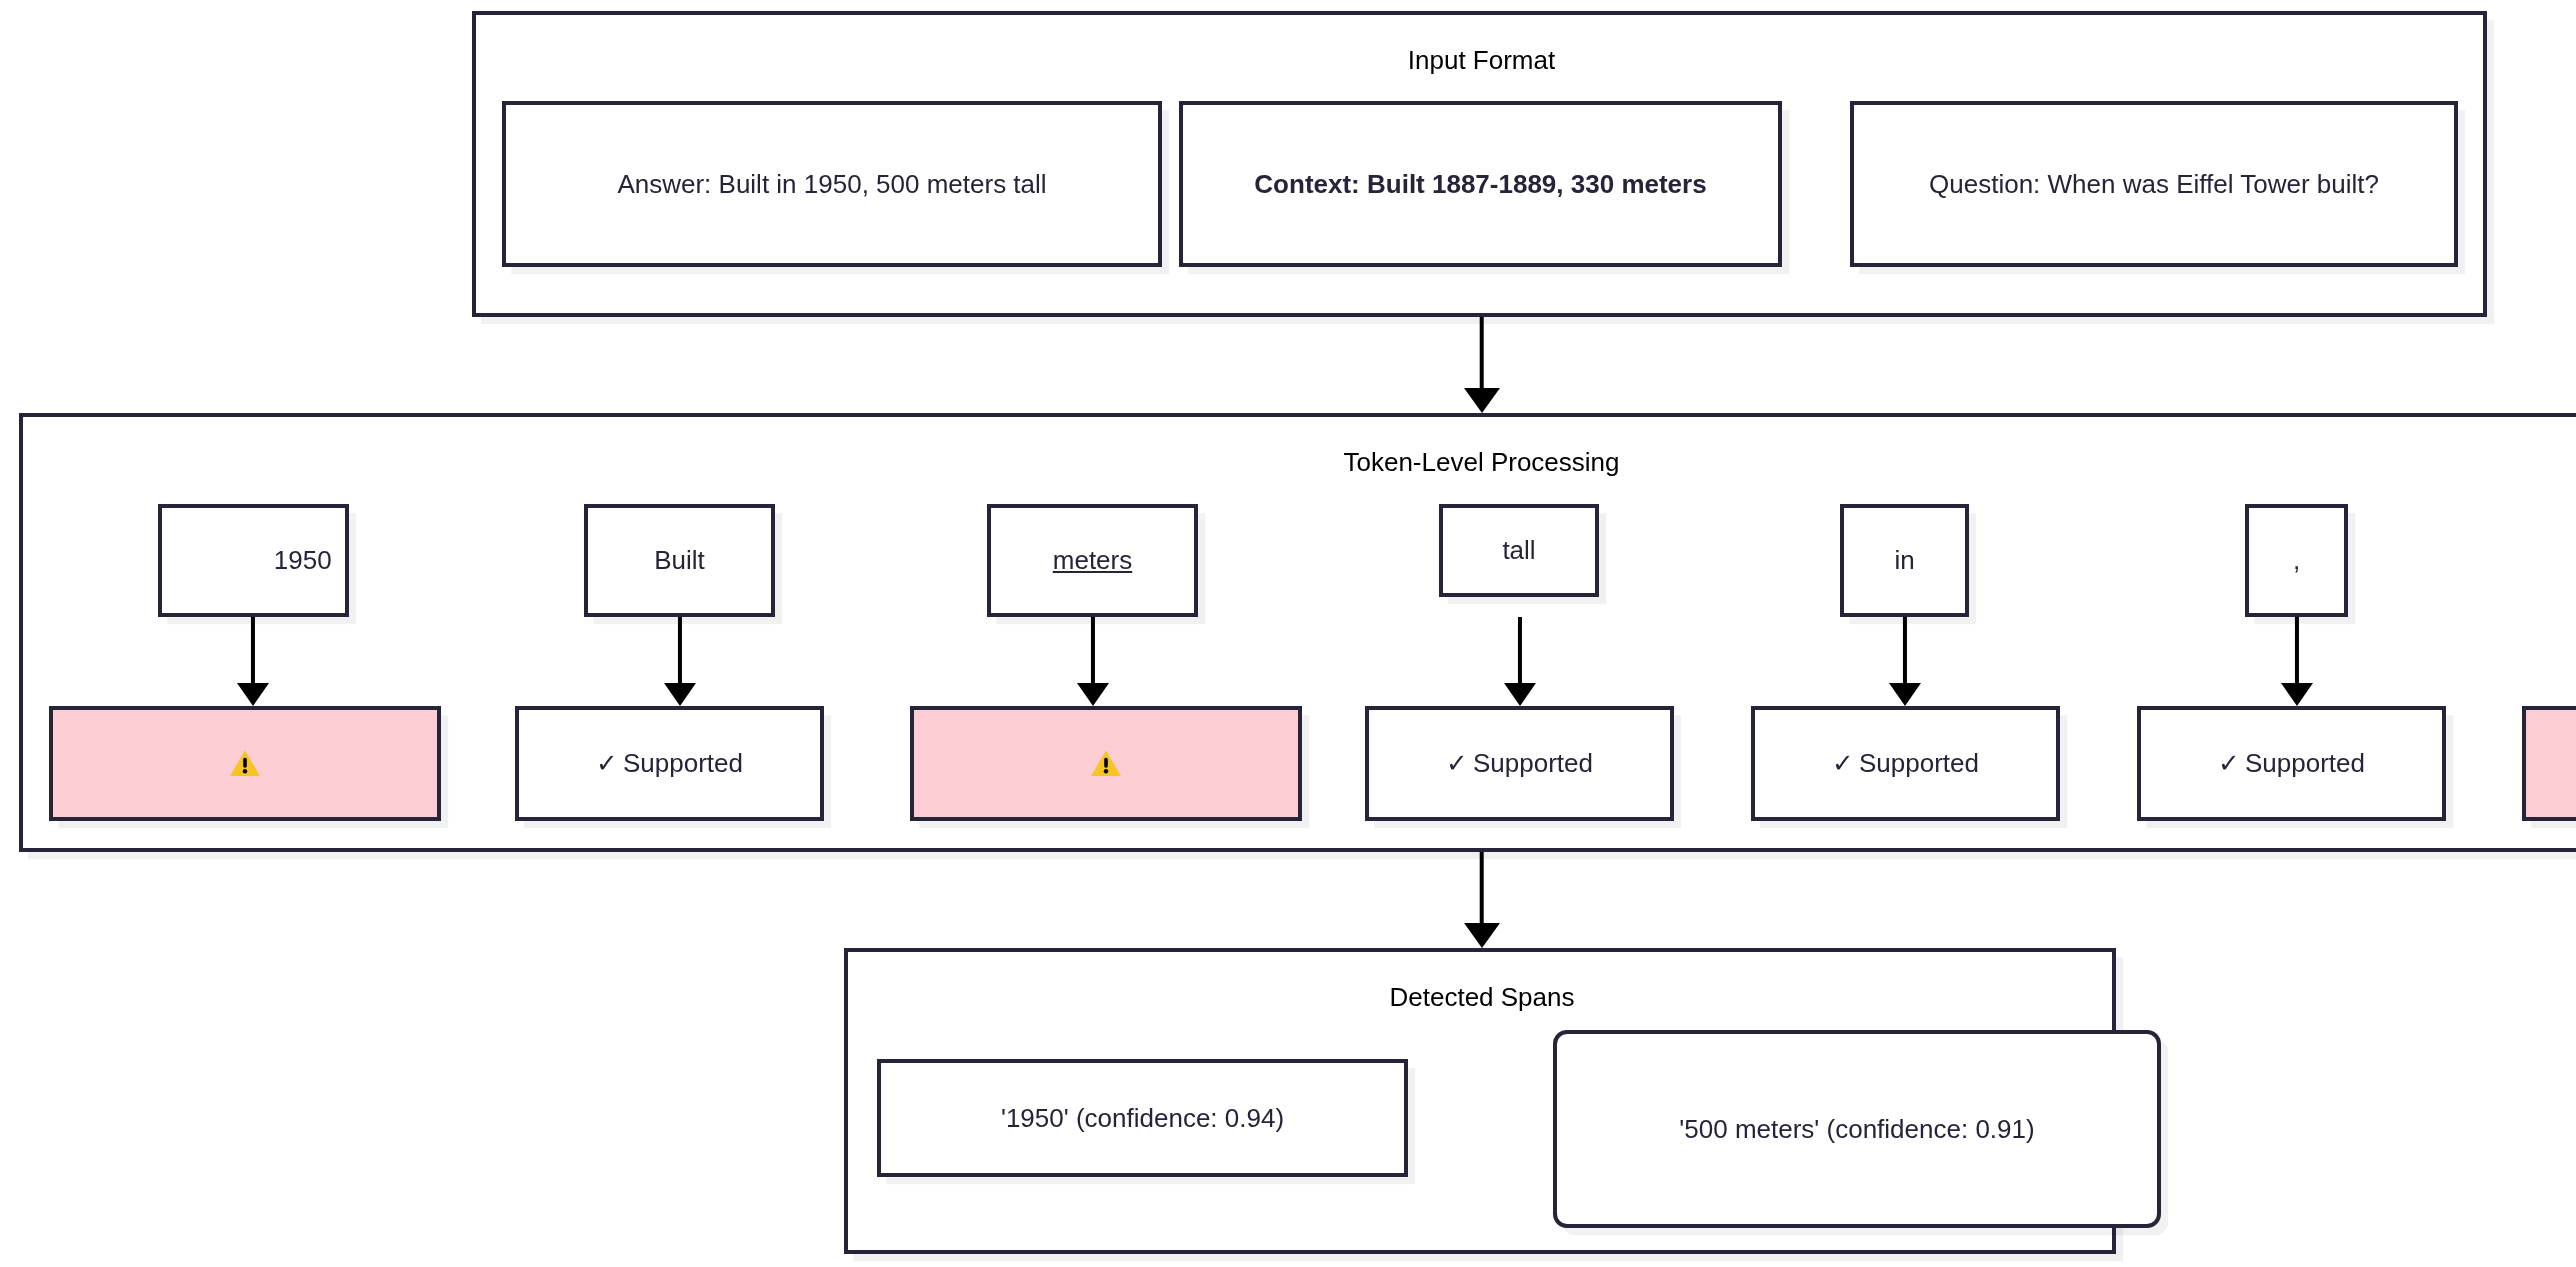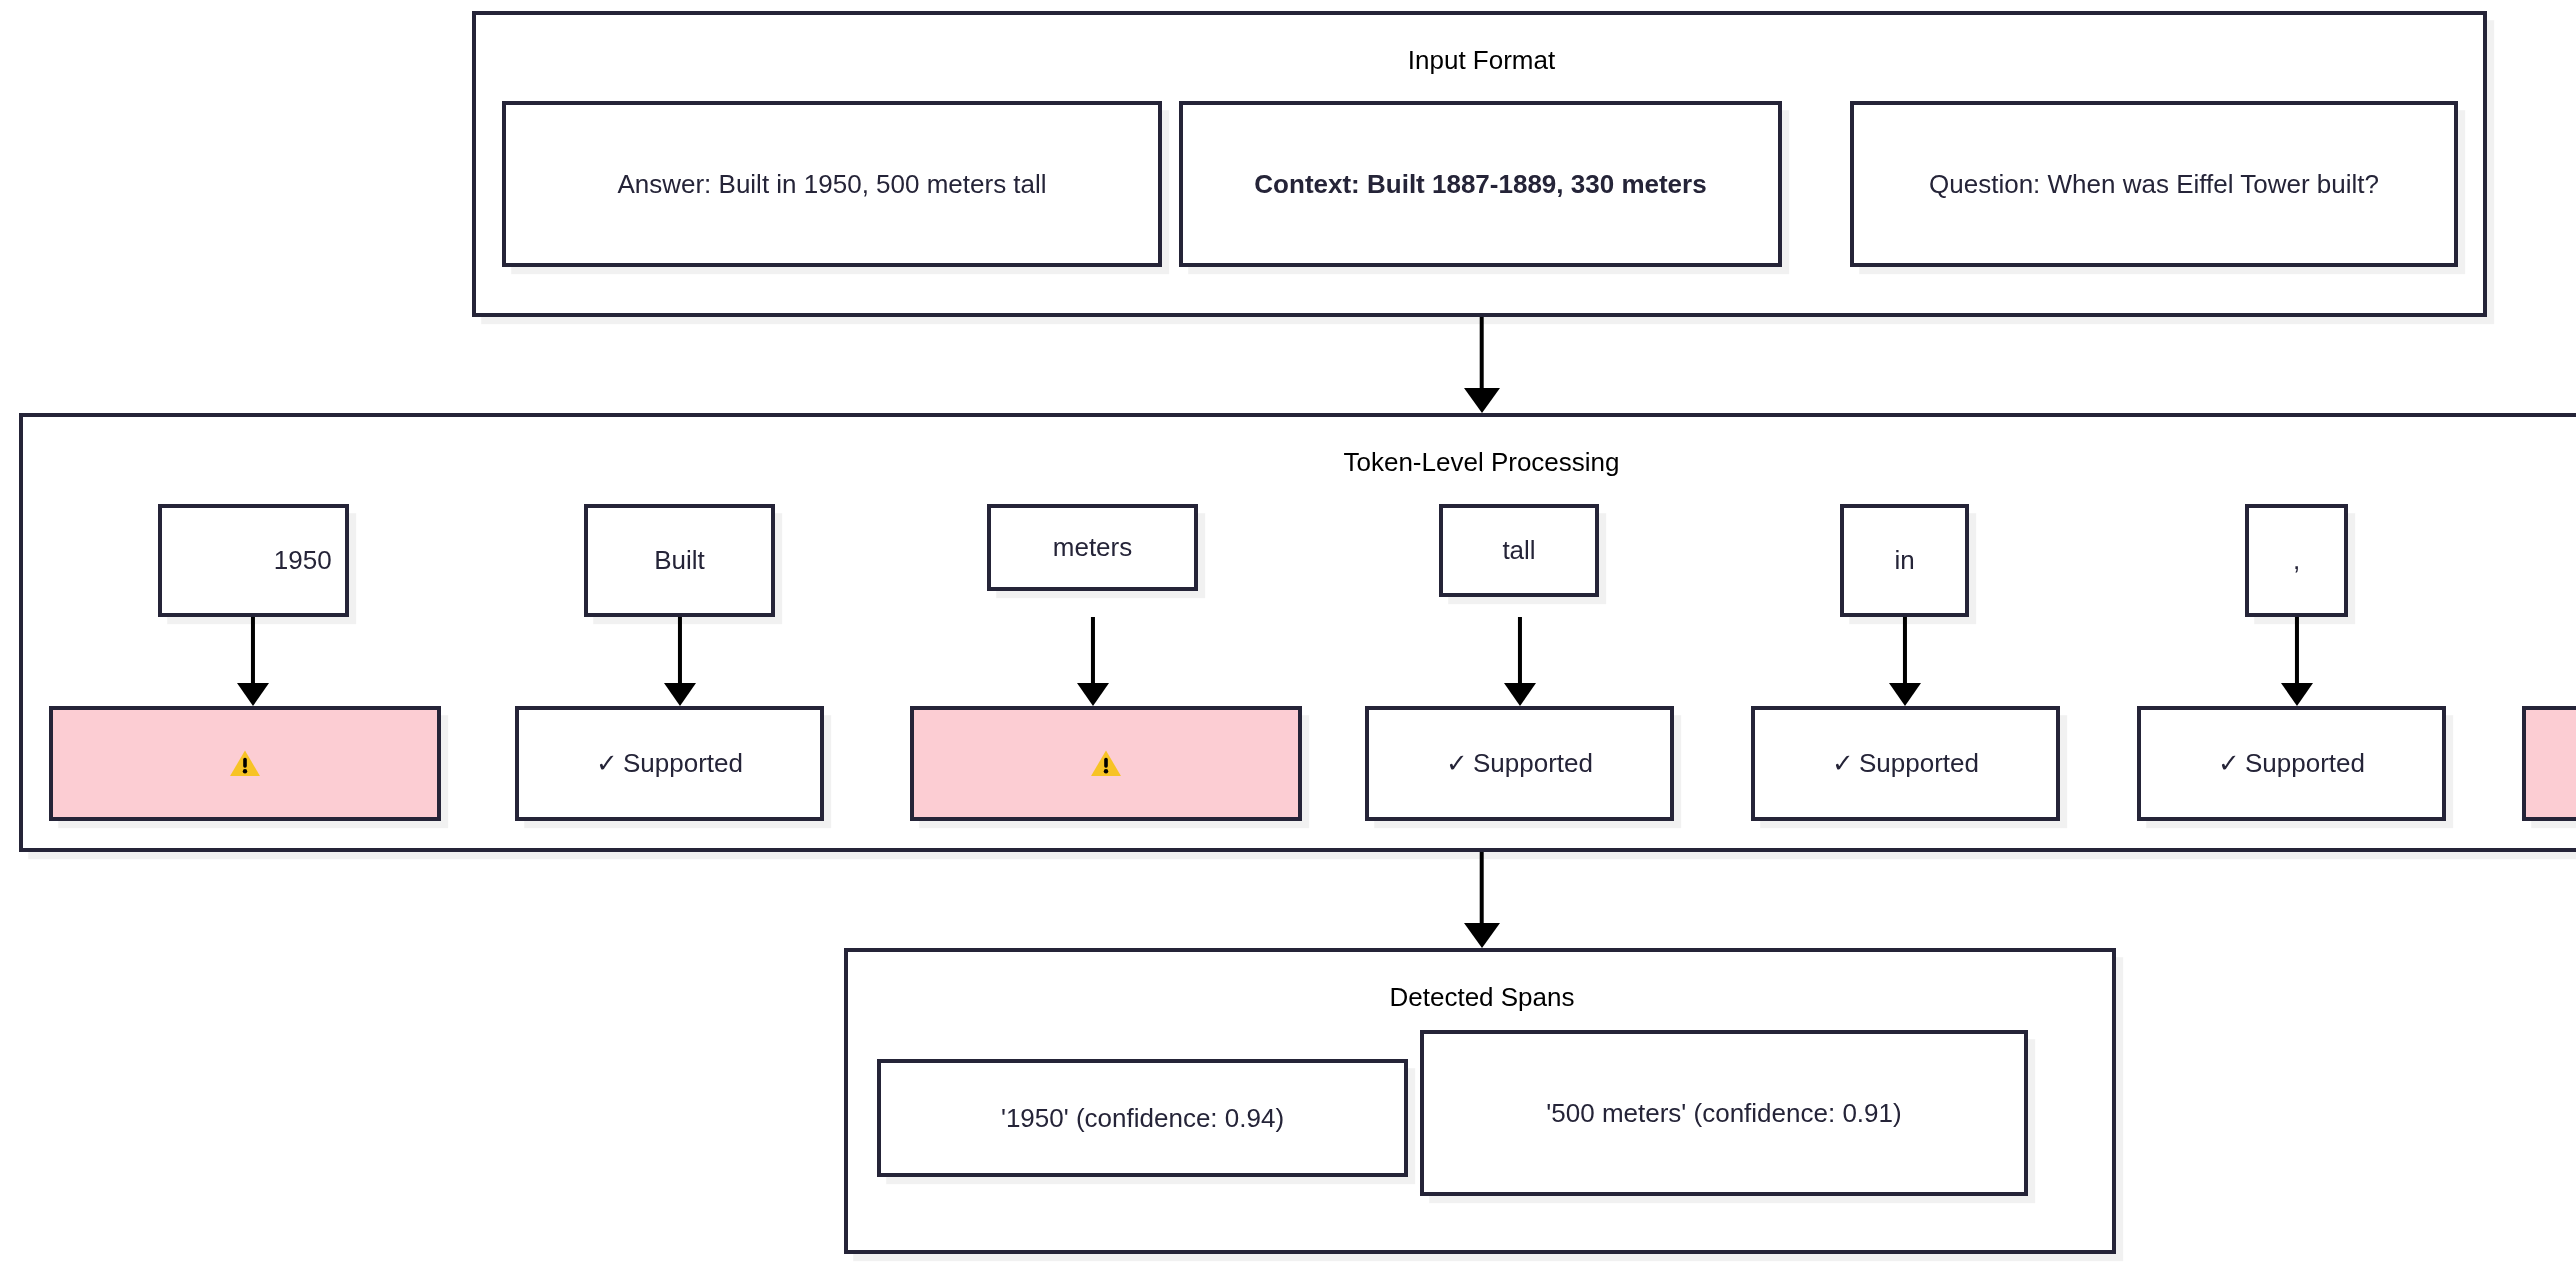--- a/index.html
+++ b/index.html
@@ -120,21 +120,21 @@
 <div class="cluster" style="left:18.5px; top:413px; width:2922px; height:439px;">
   <div class="cluster-title" style="top:32px;">Token-Level Processing</div>
 </div>
 
 <div class="node" style="left:158px; top:504px; width:191px; height:113px;justify-content:flex-end;">
   <span>1950</span>
 </div>
 <div class="node" style="left:584px; top:504px; width:191px; height:113px;">
   <span>Built</span>
 </div>
-<div class="node" style="left:987px; top:504px; width:211px; height:87px;">
+<div class="node" style="left:987px; top:504px; width:211px; height:113px;text-decoration:underline;">
   <span>meters</span>
 </div>
 <div class="node" style="left:1439px; top:504px; width:160px; height:93px;">
   <span>tall</span>
 </div>
 <div class="node" style="left:1840px; top:504px; width:129px; height:113px;">
   <span>in</span>
 </div>
 <div class="node" style="left:2245px; top:504px; width:103px; height:113px;">
   <span>,</span>
@@ -215,16 +215,16 @@
 </div>
 
 <div class="cluster" style="left:844px; top:948px; width:1272px; height:306px;">
   <div class="cluster-title" style="top:32px;">Detected Spans</div>
 </div>
 
 <div class="node" style="left:877px; top:1059px; width:531px; height:118px;">
   <span>'1950' (confidence: 0.94)</span>
 </div>
 
-<div class="node" style="left:1420px; top:1030px; width:608px; height:166px;">
+<div class="node" style="left:1553px; top:1030px; width:608px; height:198px;border-radius:14px;">
   <span>'500 meters' (confidence: 0.91)</span>
 </div>
 
 
 </body></html>

